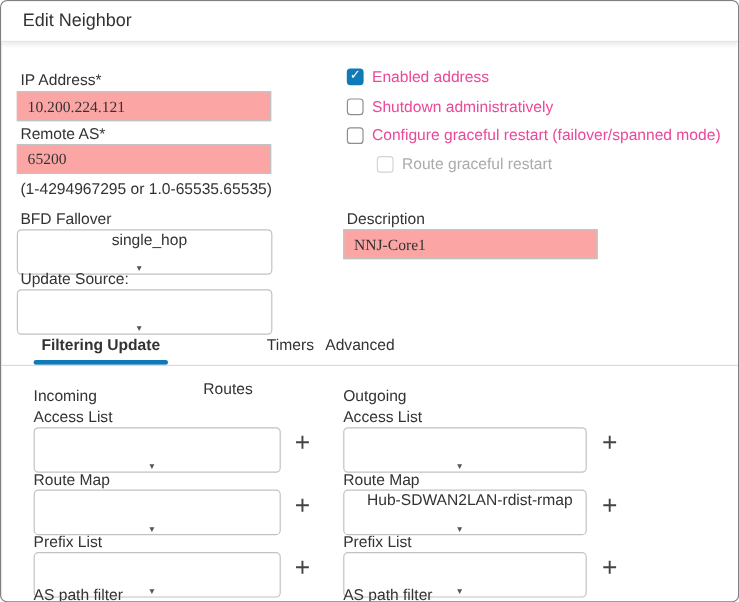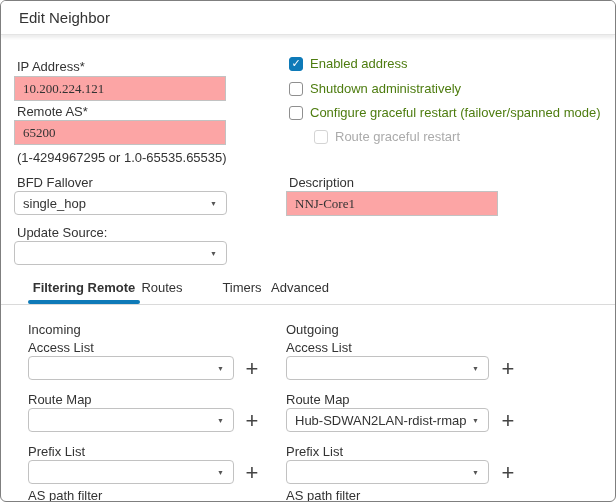--- a/index.html
+++ b/index.html
@@ -28,42 +28,42 @@
 
   .text-input {
     position: absolute; height: 25px;
     border: 1px solid #c2c2c2; border-radius: 0;
     font-size: 13px; color: #333; padding: 0 8px;
     font-family: Liberation Serif, serif;
     background: #fca5a5; outline: none;
   }
 
   .select {
-    position: absolute; height: 24px;
+    position: absolute; height: 38px;
     border: 1px solid #c2c2c2; border-radius: 4px;
     background: #fff; cursor: pointer;
-    display: flex; align-items: center;
+    display: flex; align-items: center; flex-direction: column;
   }
   .select .select-val {
     flex: 1; font-size: 13px; color: #333; padding-left: 8px;
     white-space: nowrap; overflow: hidden;
   }
   .select .caret {
     font-size: 7px; color: #555; padding-right: 9px; line-height: 1;
   }
 
   .checkbox-row { position: absolute; display: flex; align-items: center; }
   .cb {
     width: 14px; height: 14px; border: 1px solid #8f8f8f; border-radius: 3px;
     background: #fff; display: inline-flex; align-items: center; justify-content: center;
     flex: none; cursor: pointer;
   }
   .cb.checked { background: var(--accent); border-color: var(--accent); }
   .cb .tick { color: #fff; font-size: 11px; font-weight: bold; line-height: 1; }
-  .cb-label { font-size: 13px; color: #4d7c0f; margin-left: 7px; white-space: nowrap; }
+  .cb-label { font-size: 13px; color: #ec4899; margin-left: 7px; white-space: nowrap; }
   .checkbox-row.disabled .cb { border-color: #d4d4d4; cursor: default; }
   .checkbox-row.disabled .cb-label { color: #ababab; }
 
   .tabbar { position: absolute; left: 0; top: 279px; width: 100%; height: 25px; }
   .tabbar-divider {
     position: absolute; left: 0; top: 303px; width: 100%; height: 1px; background: #dadada;
   }
   .tab {
     position: absolute; top: 0; height: 25px;
     font-size: 13px; color: #333; cursor: pointer; text-align: center;
@@ -127,22 +127,22 @@
   <div class="label" style="left:288px; top:174px;">Description</div>
   <input class="text-input" style="left: 285px; top: 190px; width: 212px;" value="NNJ-Core1">
 
   <div class="label" style="left:16px; top:224px;">Update Source:</div>
   <div class="select" style="left:13px; top:240px; width:213px;">
     <span class="select-val"></span>
     <span class="caret">▼</span>
   </div>
 
   <div class="tabbar">
-    <div class="tab active" style="left:27px; width:112px;">Filtering Remote</div>
-    <div class="tab" style="left:140px; width:42px;">Routes</div>
+    <div class="tab active" style="left:27px; width:112px;">Filtering Update</div>
+    <div class="tab" style="left:168px; width:42px;margin-top:36px;">Routes</div>
     <div class="tab" style="left:221px; width:40px;">Timers</div>
     <div class="tab" style="left:270px; width:58px;">Advanced</div>
   </div>
   <div class="tab-underline"></div>
   <div class="tabbar-divider"></div>
 
   <div class="label section-heading" style="left:27px; top:321px;">Incoming</div>
 
   <div class="label" style="left:27px; top:339px;">Access List</div>
   <div class="select" style="left:27px; top:355px; width:206px;">

